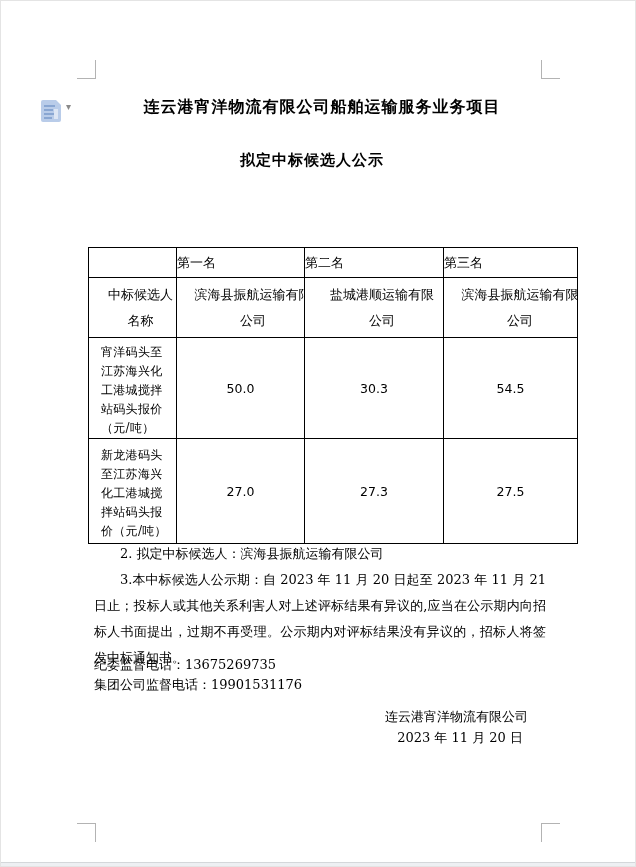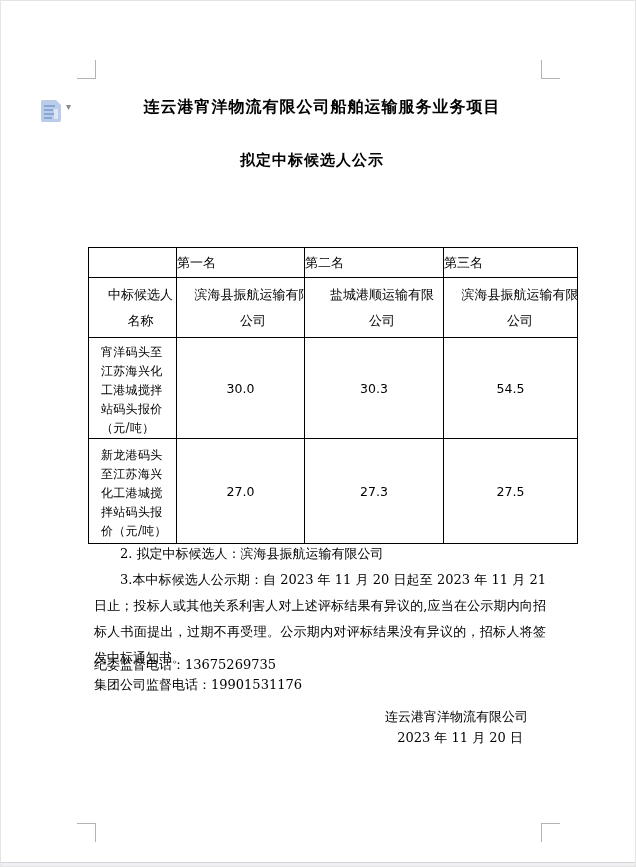--- a/index.html
+++ b/index.html
@@ -145,21 +145,21 @@
         <td class="head-cell">第三名</td>
       </tr>
       <tr class="r-name">
         <td class="name-cell"><span class="nm w-label">中标候选人名称</span></td>
         <td class="name-cell"><span class="nm w-name1">滨海县振航运输有限公司</span></td>
         <td class="name-cell"><span class="nm w-name2">盐城港顺运输有限公司</span></td>
         <td class="name-cell"><span class="nm w-name3">滨海县振航运输有限公司</span></td>
       </tr>
       <tr class="r-price1">
         <td class="price-label">宵洋码头至江苏海兴化工港城搅拌站码头报价（元/吨）</td>
-        <td class="value-cell">30.0</td>
+        <td class="value-cell">50.0</td>
         <td class="value-cell">30.3</td>
         <td class="value-cell">54.5</td>
       </tr>
       <tr class="r-price2">
         <td class="price-label">新龙港码头至江苏海兴化工港城搅拌站码头报价（元/吨）</td>
         <td class="value-cell">27.0</td>
         <td class="value-cell">27.3</td>
         <td class="value-cell">27.5</td>
       </tr>
     </tbody>

